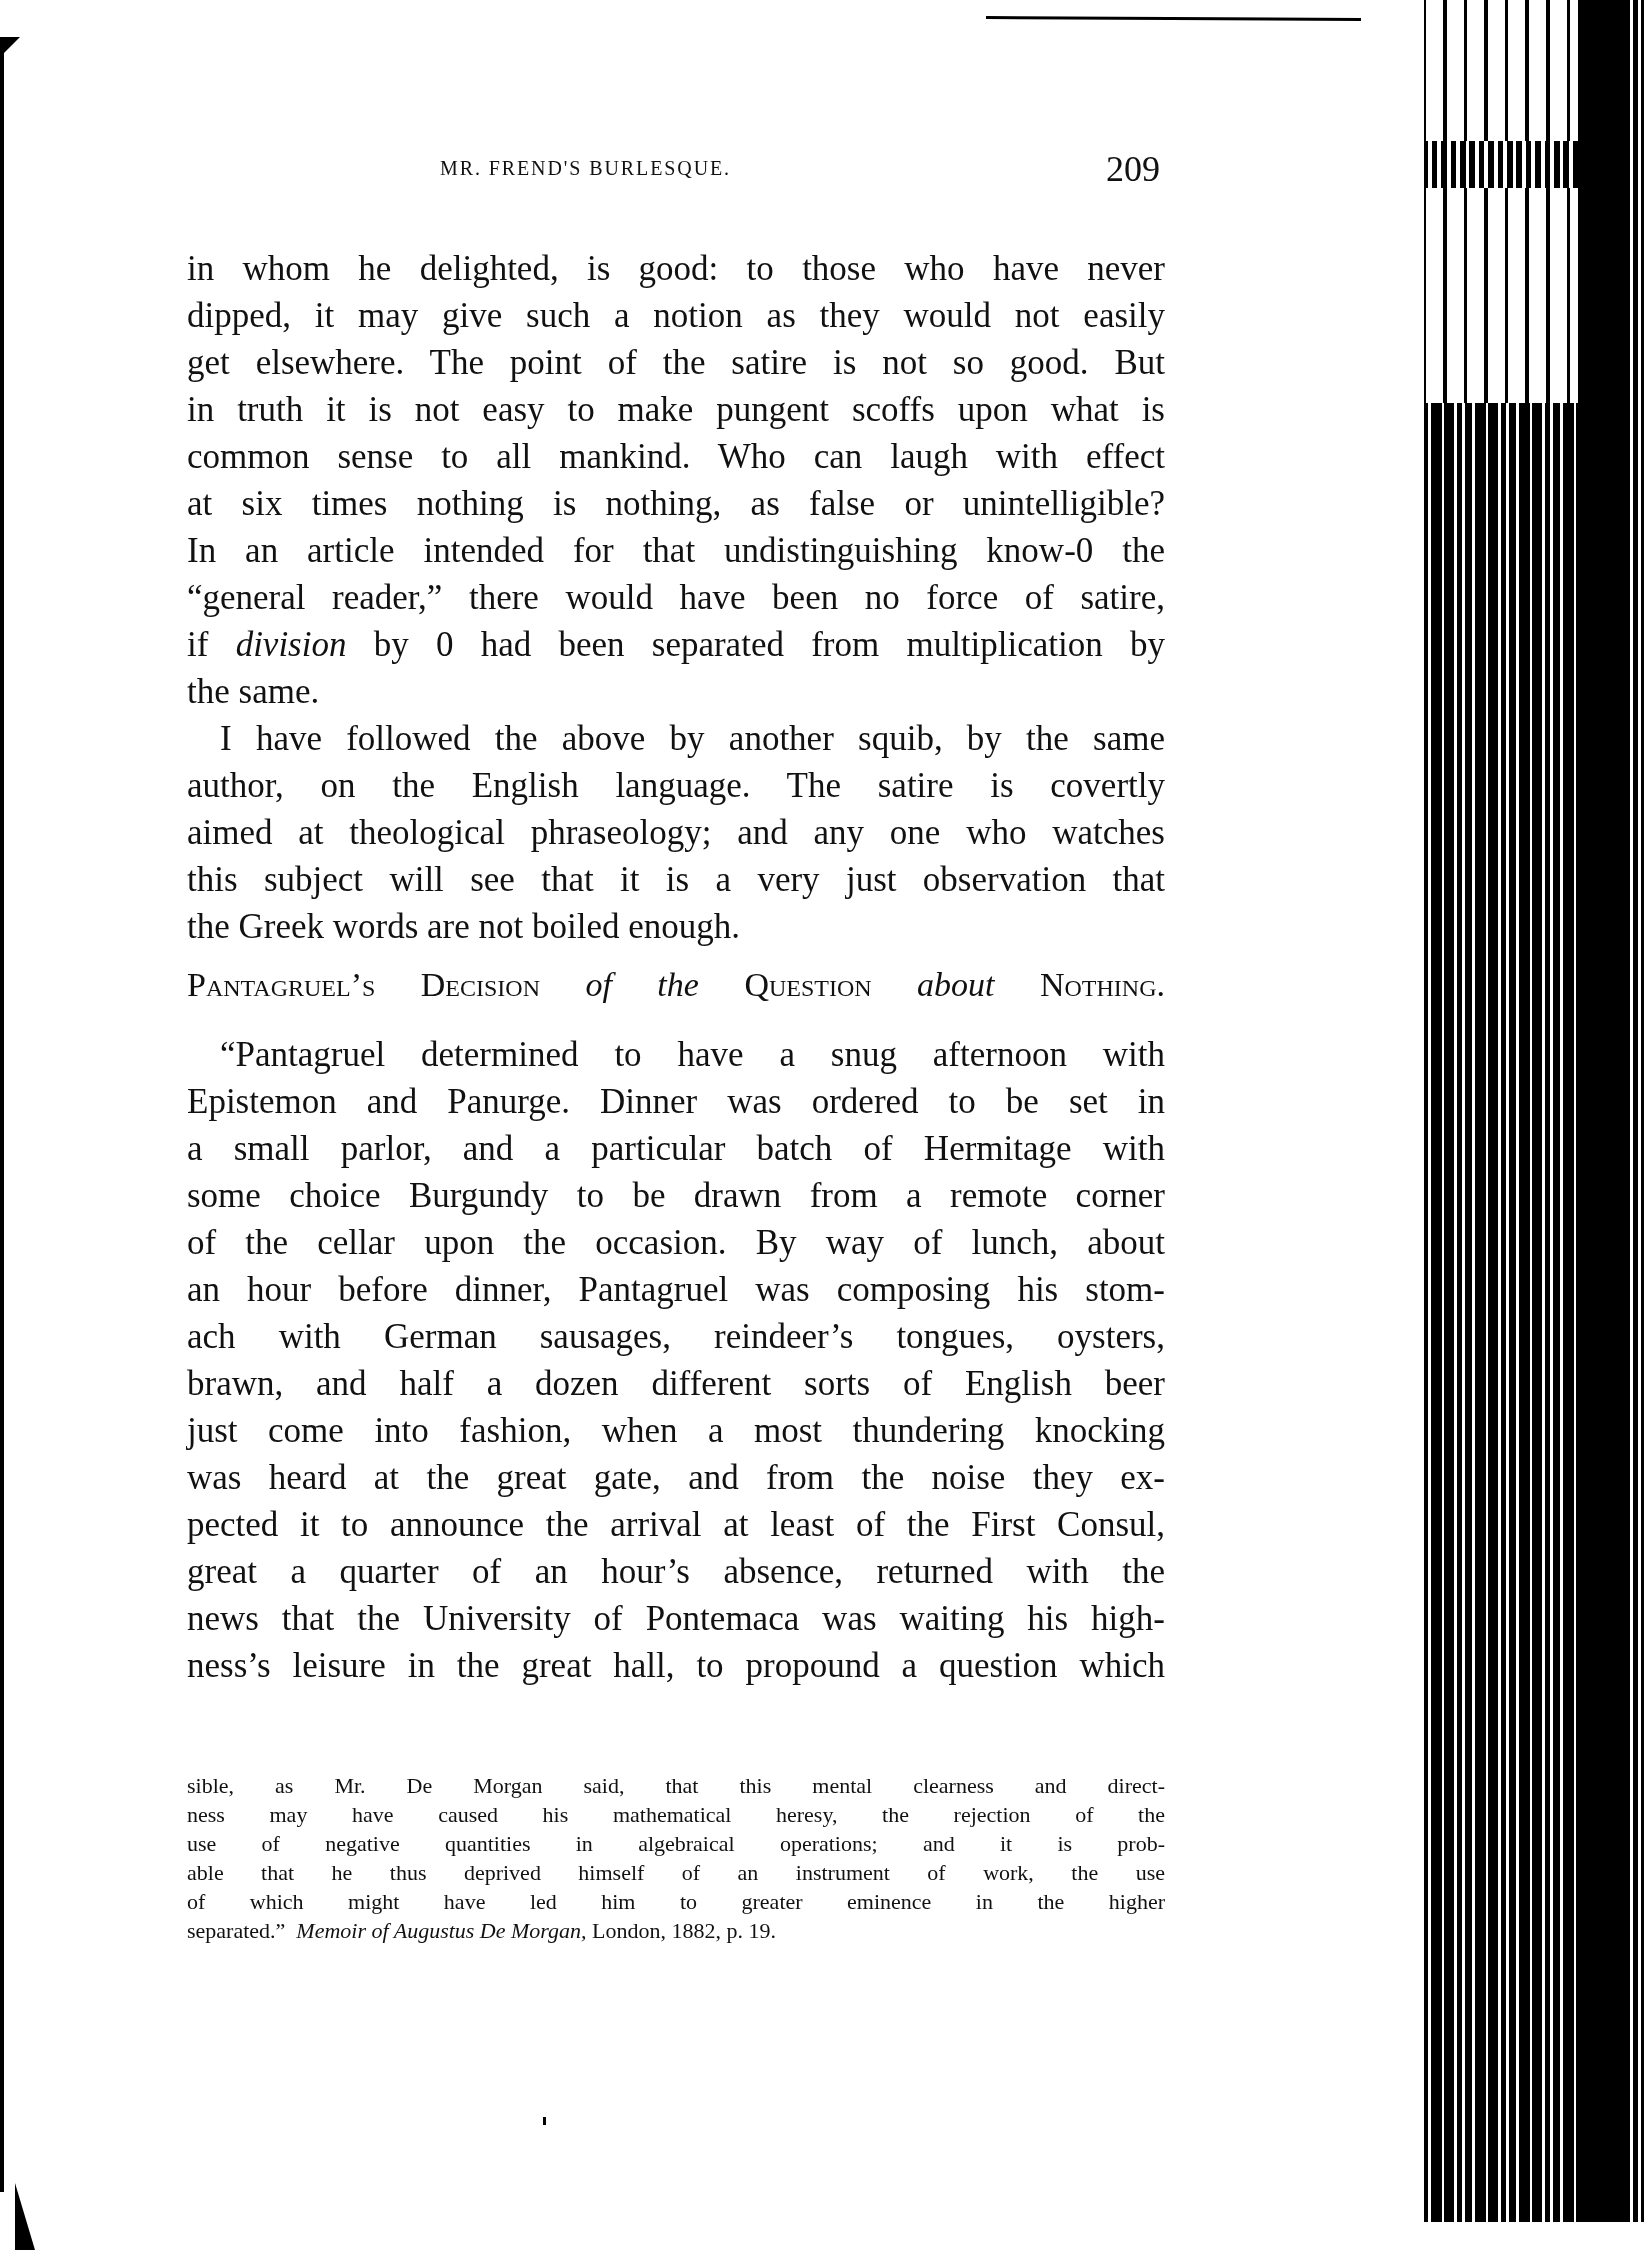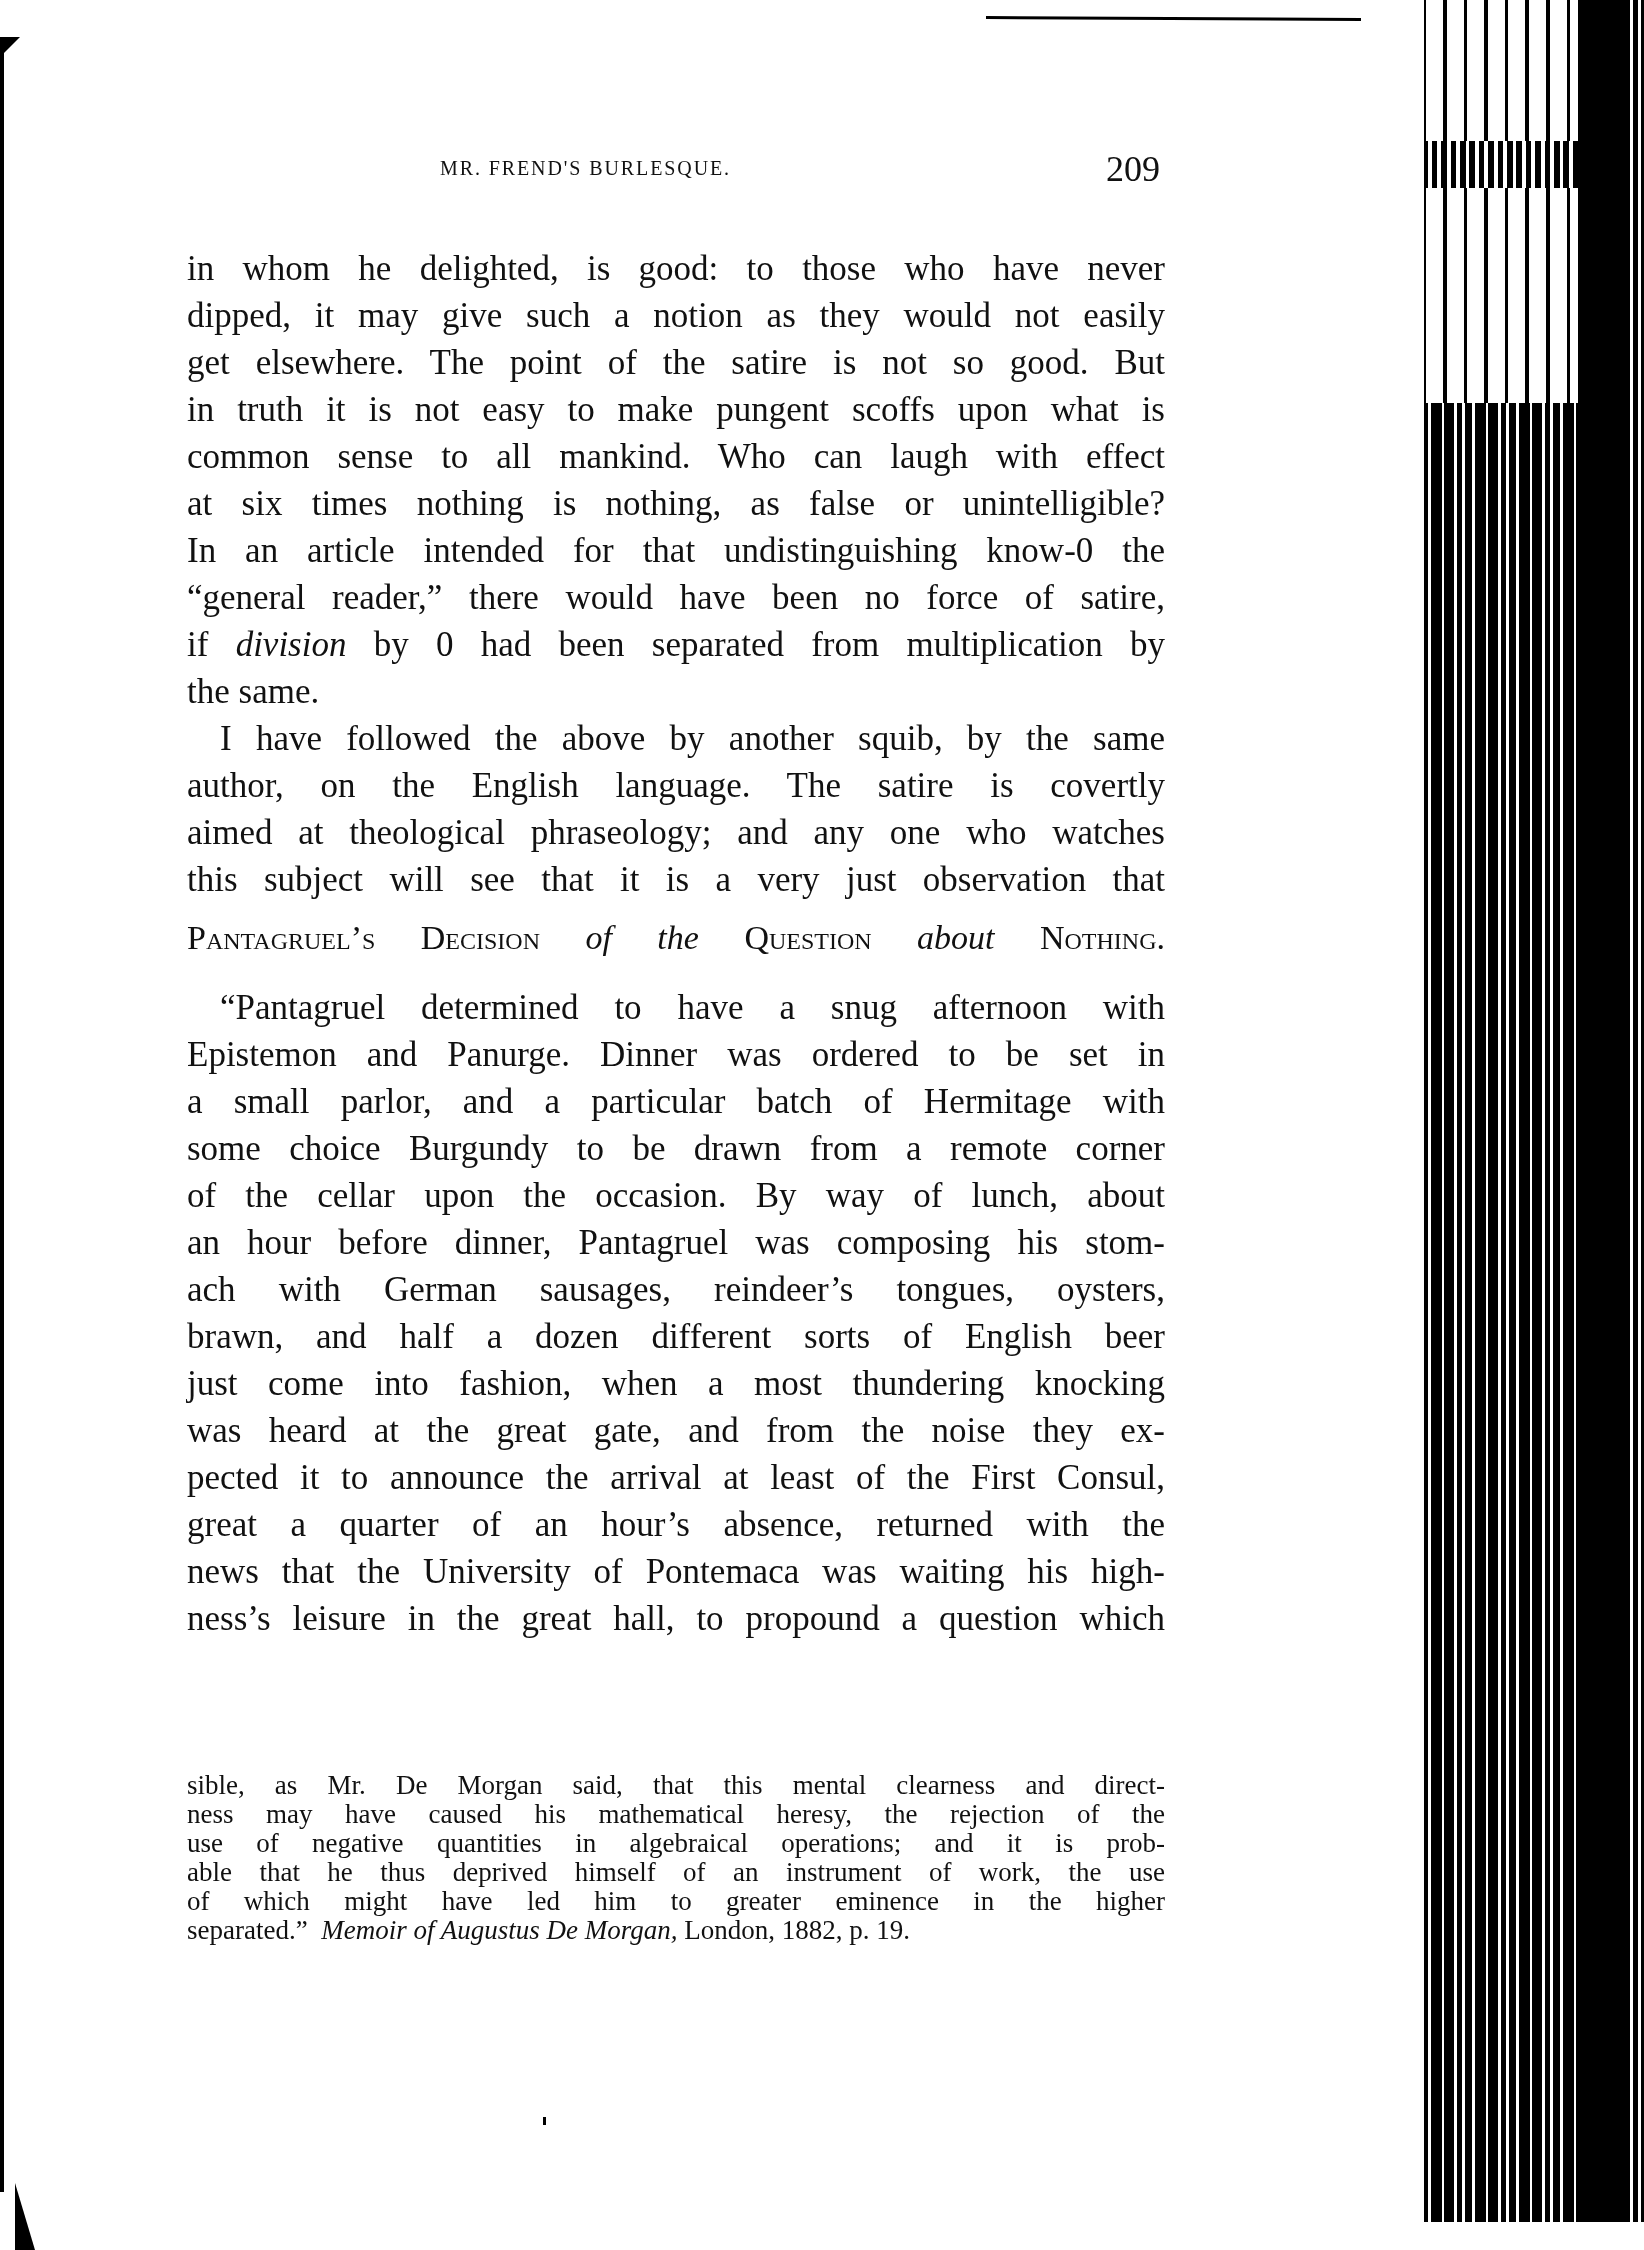--- a/index.html
+++ b/index.html
@@ -46,21 +46,21 @@
   .line.last { text-align-last: left; }
   .line.indent { padding-left: 33px; }
   .heading {
     display: block; white-space: nowrap; text-align-last: justify; margin-top: 11.2px; margin-bottom: 23px;
     font-size: 34px; line-height: 47px;
   }
   .sc { font-variant: small-caps; }
   em, .it { }
   .footnote {
     position: absolute; left: 187px; top: 1771px; width: 978px;
-    font-size: 27px; line-height: 29px;
+    font-size: 22px; line-height: 29px;
   }
   .footnote .line { height: 29px; }
   .stray-mark { position: absolute; left: 543px; top: 2117px; width: 2.8px; height: 7.5px; background: #000; }
 </style>
 </head>
 <body>
 
 <div class="top-rule"></div>
 <div class="left-edge"></div>
 <div class="corner-top-left"></div>
@@ -86,20 +86,21 @@
     <span class="line">In an article intended for that undistinguishing know-0 the</span>
     <span class="line">“general reader,” there would have been no force of satire,</span>
     <span class="line"><span>if</span> <em>division</em> <span>by 0 had been separated from multiplication by</span></span>
     <span class="line last">the same.</span>
   </div>
   <div>
     <span class="line indent">I have followed the above by another squib, by the same</span>
     <span class="line">author, on the English language. The satire is covertly</span>
     <span class="line">aimed at theological phraseology; and any one who watches</span>
     <span class="line">this subject will see that it is a very just observation that</span>
+    <span class="line last">the Greek words are not boiled enough.</span>
   </div>
   <div class="heading">
     <span class="sc">Pantagruel’s Decision</span>
     <em>of the</em>
     <span class="sc">Question</span>
     <em>about</em>
     <span class="sc">Nothing.</span>
   </div>
   <div>
     <span class="line indent">“Pantagruel determined to have a snug afternoon with</span>

